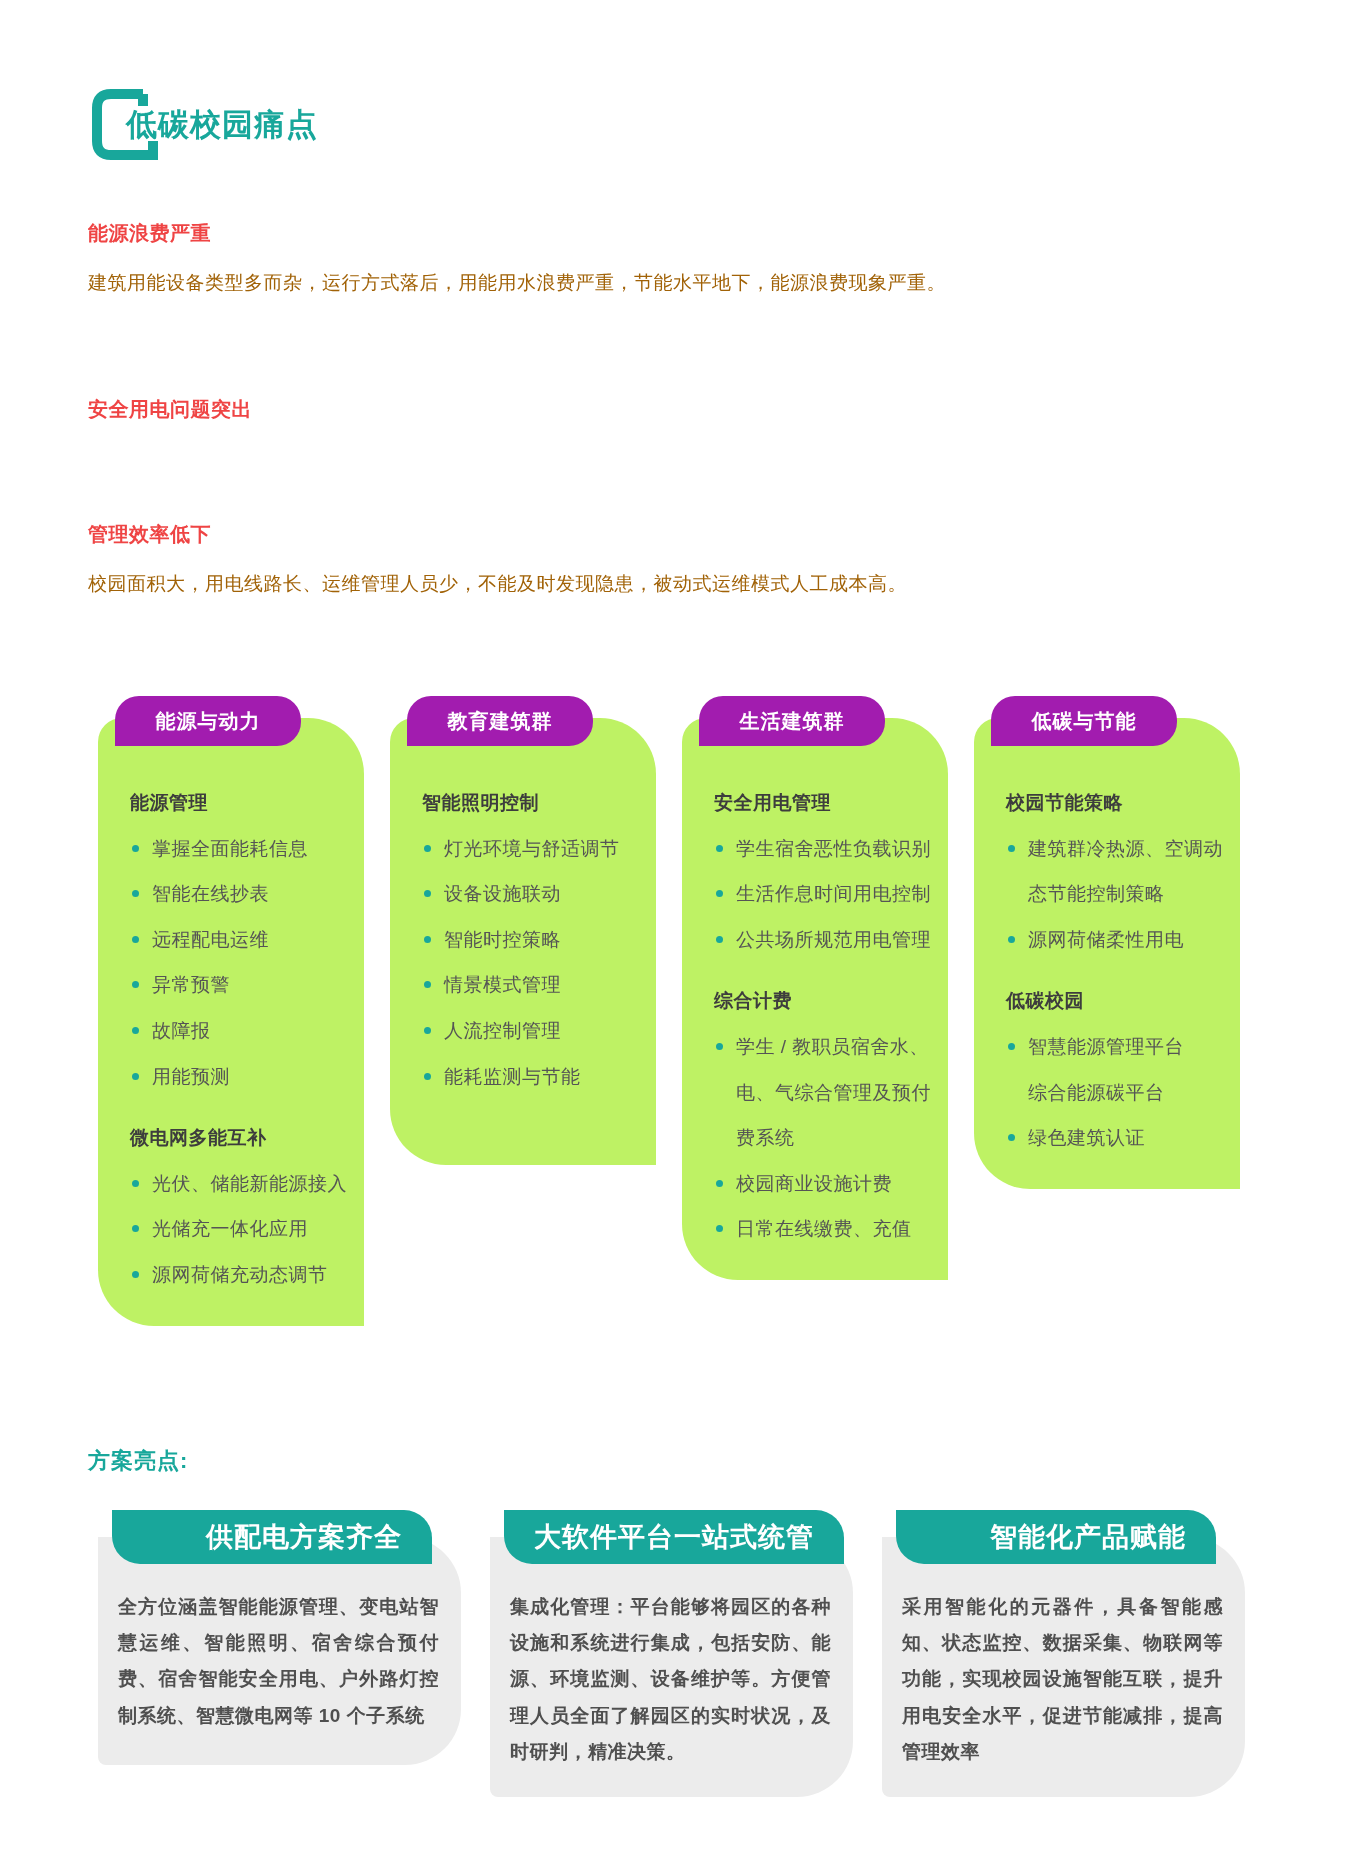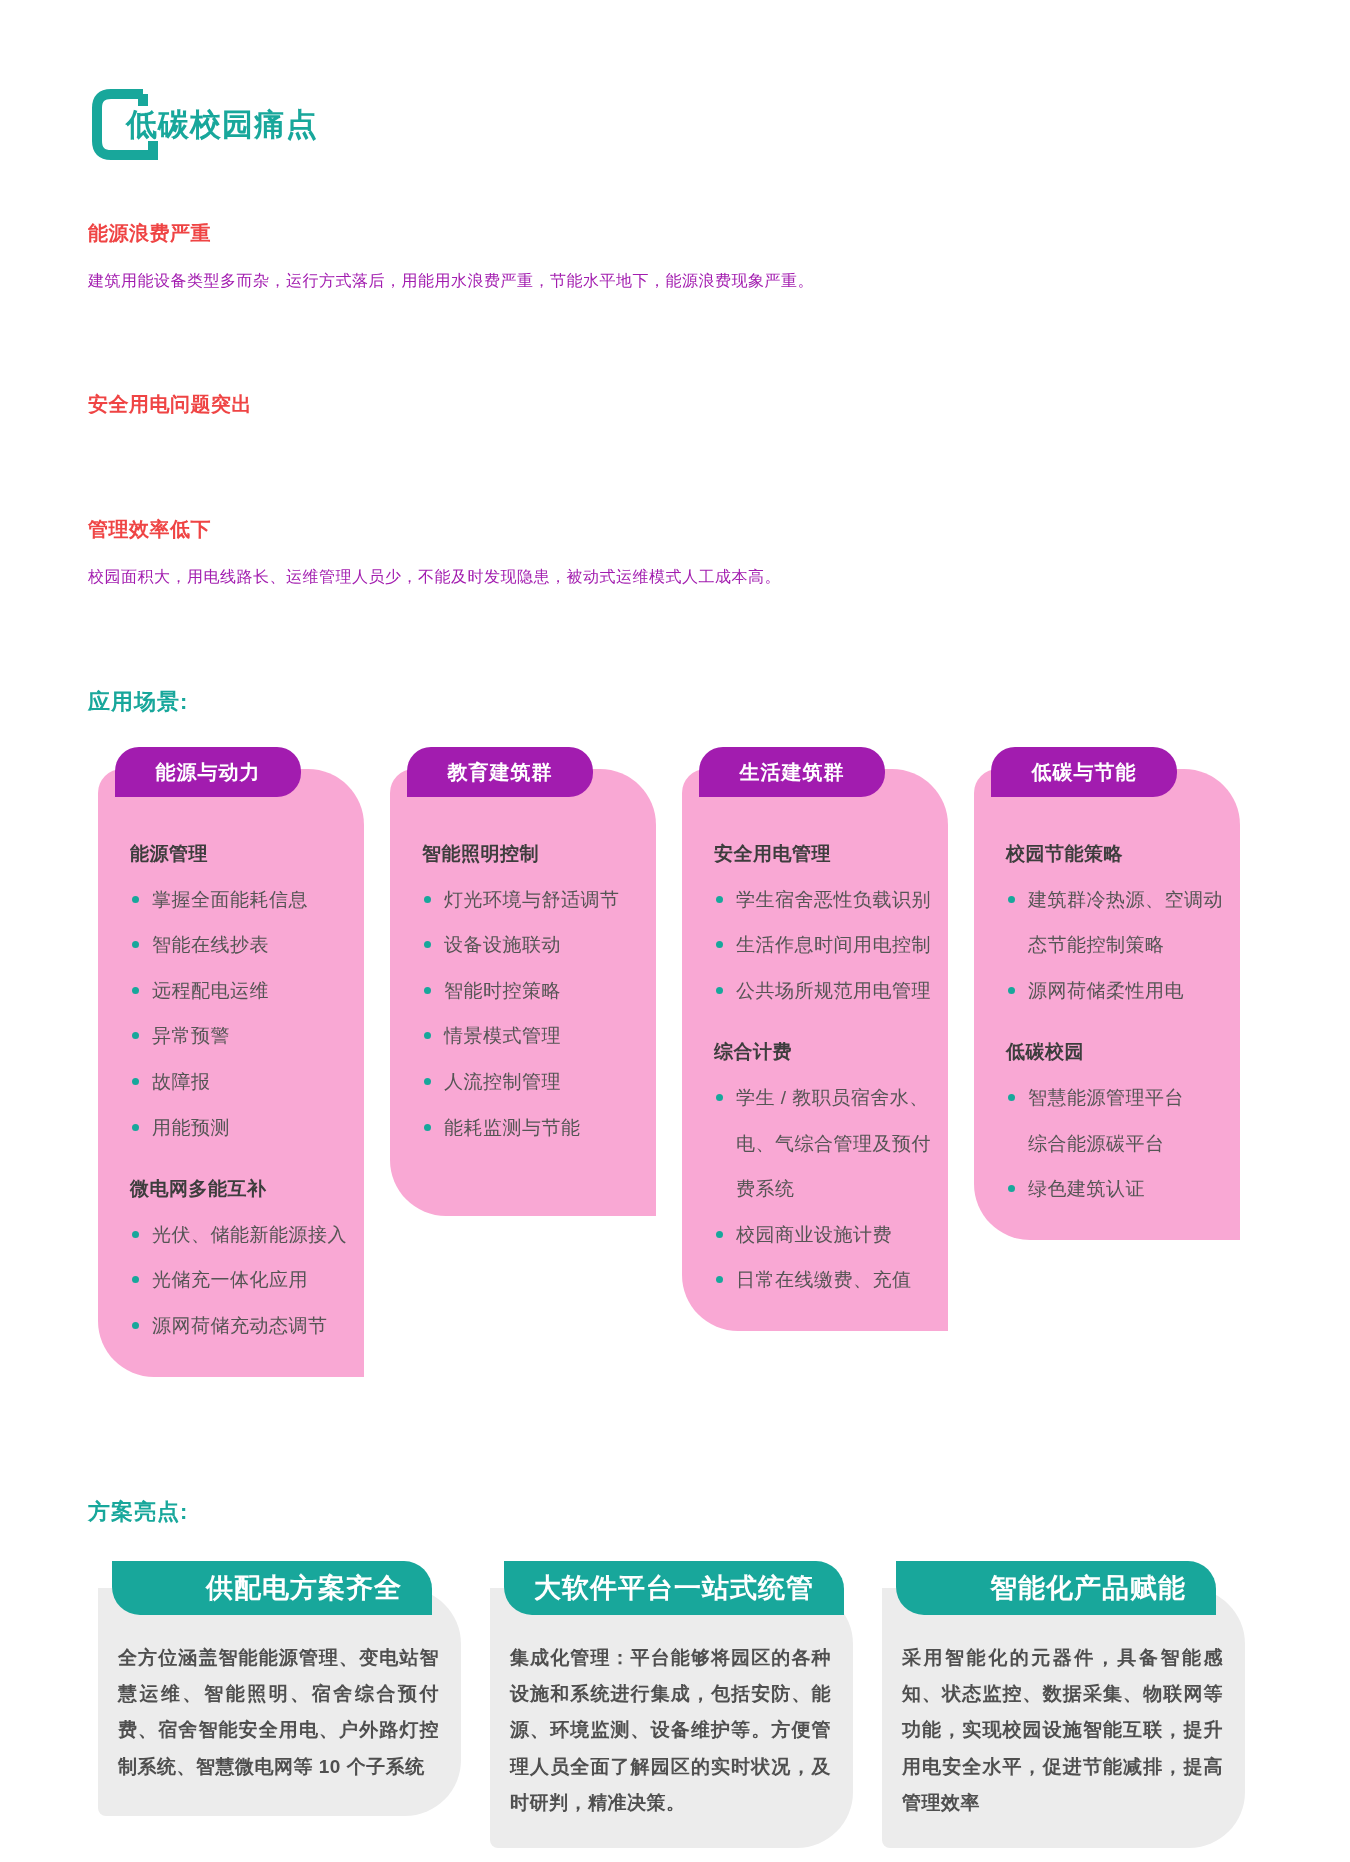--- a/index.html
+++ b/index.html
@@ -15,39 +15,39 @@
   .doc-header { position:relative; height:80px; margin-bottom:56px; }
   .doc-header svg { position:absolute; left:-2px; top:0; }
   .doc-title {
     position:absolute; left:38px; top:20px;
     font-size:31px; font-weight:bold; color:#18a79b; letter-spacing:1px;
   }
 
   
   .pain-section { margin-bottom:98px; }
   .pain-section h3 { font-size:20px; color:#ef4444; margin-bottom:22px; letter-spacing:.5px; }
-  .pain-section p  { font-size:16px; color:#a21caf; line-height:1.5; letter-spacing:.5px; }
+  .pain-section p  { font-size:19px; color:#a16207; line-height:1.5; letter-spacing:.5px; }
 
   
   .section-label { font-size:22px; font-weight:bold; color:#18a79b; letter-spacing:1px; }
   .label-scenarios { margin-top:46px; margin-bottom:30px; }
   .label-highlights { margin-top:120px; margin-bottom:34px; }
 
   
   .cards-row { display:flex; width:1142px; justify-content:space-between; margin-left:10px; }
   .sc-card { position:relative; width:266px; }
   .sc-pill {
     position:absolute; left:17px; top:0; z-index:2;
     min-width:186px; height:50px; line-height:50px; padding:0 30px;
     background:#a21caf; color:#fff; font-size:20px; font-weight:bold;
     text-align:center; letter-spacing:1px;
     border-radius:24px 24px 24px 0;
   }
   .sc-body {
-    margin-top:22px; min-height:447px; background:#f9a8d4;
+    margin-top:22px; min-height:447px; background:#bef264;
     border-radius:24px 56px 0 56px;
     padding:62px 8px 28px 32px;
   }
   .group + .group { margin-top:16px; }
   .group-heading { font-size:19px; font-weight:bold; color:#3d3d3d; line-height:2.4; letter-spacing:.5px; }
   ul.bullets { list-style:none; }
   ul.bullets li { position:relative; padding-left:22px; font-size:19px; color:#555; line-height:2.4; letter-spacing:.5px; }
   ul.bullets li .txt { white-space:pre-line; }
   ul.bullets li .dot {
     position:absolute; left:2px; top:19px;
@@ -91,21 +91,20 @@
 
   <div class="pain-section">
     <h3>安全用电问题突出</h3>
   </div>
 
   <div class="pain-section">
     <h3>管理效率低下</h3>
     <p>校园面积大，用电线路长、运维管理人员少，不能及时发现隐患，被动式运维模式人工成本高。</p>
   </div>
 
-  <div class="section-label label-scenarios">应用场景:</div>
 
   <div class="cards-row" id="scenario-cards">
       <div class="sc-card">
         <div class="sc-pill">能源与动力</div>
         <div class="sc-body">
           <div class="group">
             <div class="group-heading">能源管理</div>
             <ul class="bullets">
               <li><span class="dot"></span><span class="txt">掌握全面能耗信息</span></li>
               <li><span class="dot"></span><span class="txt">智能在线抄表</span></li>

